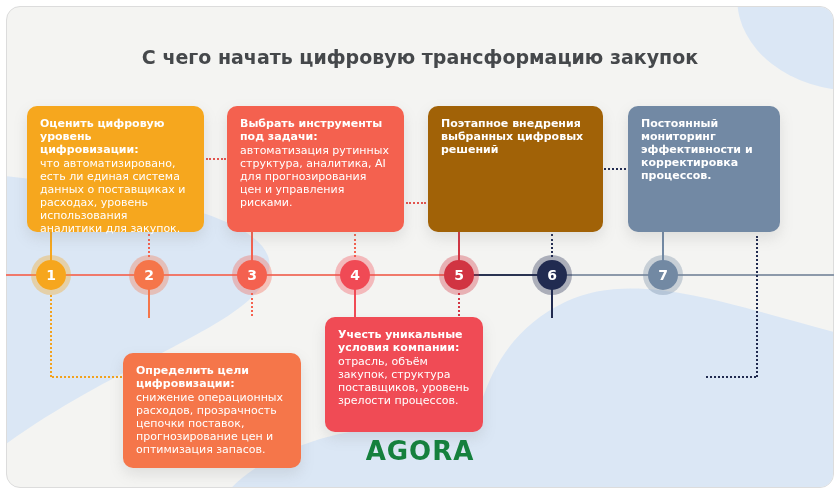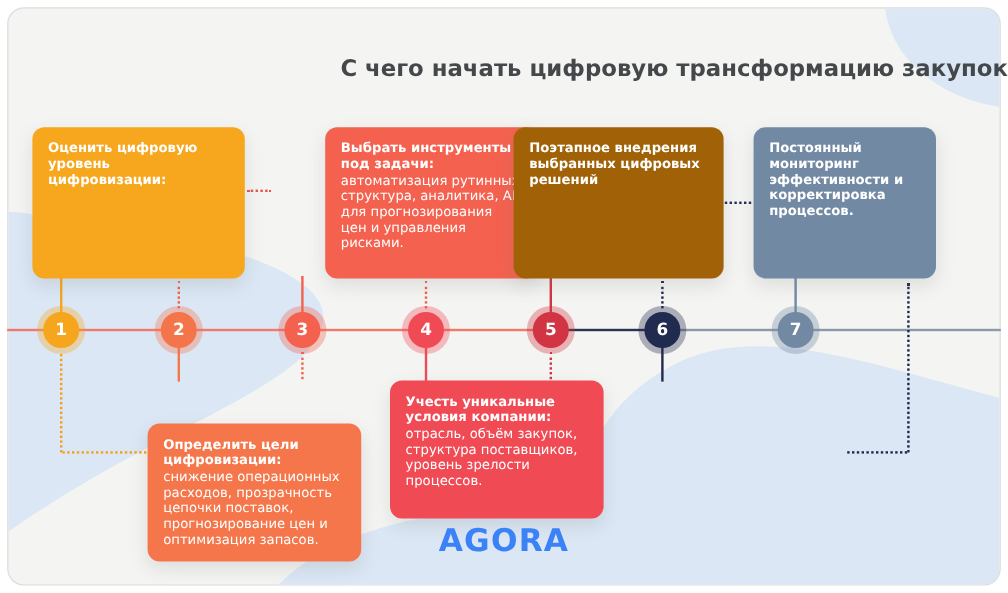--- a/index.html
+++ b/index.html
@@ -6,39 +6,39 @@
   #canvas{
     position:relative;width:840px;height:494px;background:#ffffff;
     font-family:"DejaVu Sans","Liberation Sans",sans-serif;overflow:hidden;
   }
   .frame{
     position:absolute;left:6px;top:6px;right:6px;bottom:6px;
     border:1px solid #dcdcdc;border-radius:14px;background:#f4f4f2;overflow:hidden;z-index:0;
   }
   .blobs{position:absolute;left:0;top:0;width:100%;height:100%;}
   .title{
-    position:absolute;left:0;right:0;top:46px;text-align:right;
+    position:absolute;left:0;right:0;top:46px;text-align:center;
     font-size:19px;font-weight:700;color:#45484b;z-index:2;margin:0;
   }
   
   .card{
     position:absolute;border-radius:10px;color:#ffffff;z-index:2;
     padding:12px 13px;box-sizing:border-box;font-size:11px;line-height:1.18;
     box-shadow:0 6px 14px rgba(120,120,120,0.18);
   }
   .card .ch{font-weight:700;margin-bottom:1px;}
   .card .cb{font-weight:400;}
   .tc{top:106px;height:126px;}
   .tc1{left:27px;width:177px;}
-  .tc2{left:227px;width:177px;margin-left:44px;}
+  .tc2{left:227px;width:177px;}
   .tc3{left:428px;width:175px;}
   .tc4{left:628px;width:152px;}
   .bc{top:317px;height:115px;}
   .bc1{left:123px;width:178px;margin-top:36px;}
-  .bc2{left:325px;width:178px;}
+  .bc2{left:325px;width:158px;}
   .bc3{left:528px;width:178px;}
   
   .tl{position:absolute;height:2px;top:274px;z-index:1;}
   .tl-left{left:6px;width:453px;background:#f0796b;}
   .tl-mid{left:459px;width:93px;background:#2a3352;}
   .tl-right{left:552px;width:282px;background:#8c99aa;}
   
   .step{
     position:absolute;top:260px;width:30px;height:30px;border-radius:50%;
     display:flex;align-items:center;justify-content:center;z-index:3;
@@ -70,21 +70,21 @@
   #dlv{left:50px;top:295px;height:82px;border-left:2px dotted #f2a21d;}
   #dlh{left:52px;top:376px;width:70px;border-top:2px dotted #f2a21d;}
   #drv{left:756px;top:236px;height:141px;border-left:2px dotted #212b50;}
   #drh{left:706px;top:376px;width:50px;border-top:2px dotted #212b50;}
   #h12{left:206px;top:158px;width:20px;border-top:2px dotted #e4544e;}
   #h23{left:406px;top:202px;width:20px;border-top:2px dotted #e4544e;}
   #h34{left:604px;top:168px;width:22px;border-top:2px dotted #212b50;}
   
   .logo{
     position:absolute;left:0;right:0;top:436px;text-align:center;z-index:2;
-    font-size:26px;font-weight:800;letter-spacing:1px;color:#3b82f6;
+    font-size:26px;font-weight:800;letter-spacing:1px;color:#15803d;
   }
 </style>
 </head>
 <body>
 
 <div id="canvas">
 
   <div class="frame">
     <svg class="blobs" viewBox="0 0 828 482" preserveAspectRatio="none">
       <path d="M0,170 C120,182 278,212 262,266 C248,318 120,352 0,438 Z" fill="#dbe7f5"></path>
@@ -116,20 +116,21 @@
   <div class="dv" id="dlv"></div>
   <div class="dh" id="dlh"></div>
   <div class="dv" id="drv"></div>
   <div class="dh" id="drh"></div>
   <div class="dh" id="h12"></div>
   <div class="dh" id="h23"></div>
   <div class="dh" id="h34"></div>
 
   <div class="card tc tc1" style="background-color: rgb(246, 167, 30);">
     <div class="ch">Оценить цифровую уровень цифровизации:</div>
+    <div class="cb">что автоматизировано, есть ли единая система данных о поставщиках и расходах, уровень использования аналитики для закупок.</div>
   </div>
   <div class="card tc tc2" style="background-color: rgb(244, 97, 79);">
     <div class="ch">Выбрать инструменты под задачи:</div>
     <div class="cb">автоматизация рутинных структура, аналитика, AI для прогнозирования цен и управления рисками.</div>
   </div>
   <div class="card tc tc3" style="background-color: #a16207;">
     <div class="ch">Поэтапное внедрения выбранных цифровых решений</div>
     <div class="cb"></div>
   </div>
   <div class="card tc tc4" style="background-color: rgb(114, 137, 164);">

